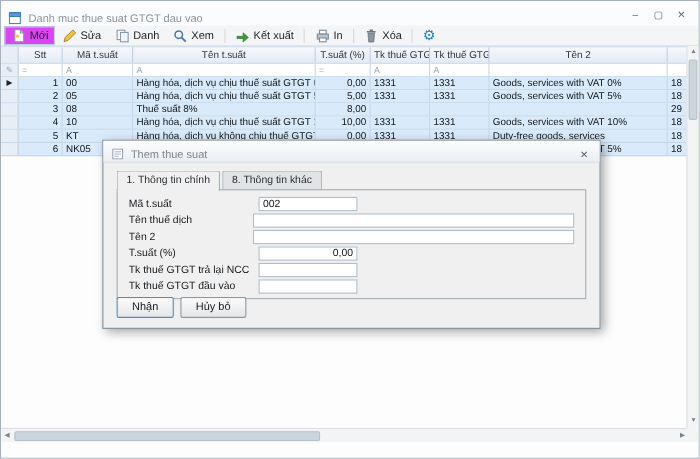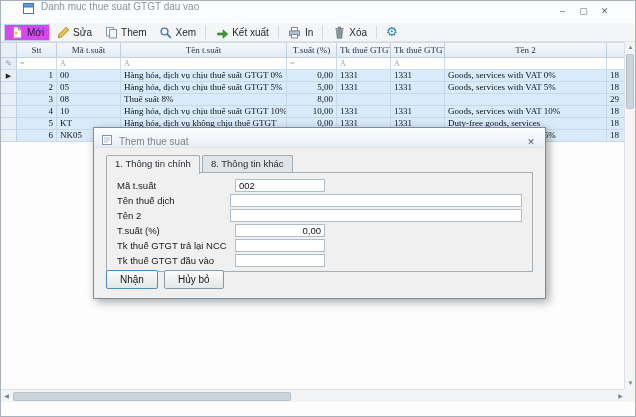--- a/index.html
+++ b/index.html
@@ -4,40 +4,40 @@
 <style>
   * { margin:0; padding:0; box-sizing:border-box; }
   html,body { width:636px; height:417px; }
   body { font-family:"Liberation Sans","DejaVu Sans",sans-serif; background:#e8e8e8; overflow:hidden; }
 
   .window { position:absolute; left:0; top:0; width:636px; height:417px;
             background:#fff; border:1px solid #a8b2bc; overflow:hidden; }
 
   
   .titlebar { position:absolute; left:0; top:0; right:0; height:22px; background:#fbfcfd;
-              display:flex; align-items:flex-start; padding:0 20px; }
+              display:flex; align-items:flex-end; padding:0 5px; }
   .title-text { color:#8b949c; font-size:10px; margin-left:6px; flex:1;
                 white-space:nowrap; overflow:hidden; }
   .win-controls { display:flex; }
   .wc { width:21px; text-align:center; color:#5f666d; font-size:9px; line-height:20px; cursor:default; }
 
   
   .toolbar { position:absolute; left:0; top:22px; right:0; height:19px; background:#f4f5f6;
              border-bottom:1px solid #e0e3e6; display:flex; align-items:center; padding:0 3px; }
   .tbtn { display:inline-flex; align-items:center; gap:3px; padding:0 5px; height:17px;
           font-size:10px; color:#1d2126; background:transparent; border:1px solid transparent;
           font-family:inherit; white-space:nowrap; }
   .tbtn.hl { border-color:#bcd0e4; background:#d946ef; }
   .tsep { width:1px; height:13px; background:#d6d9dc; margin:0 3px; }
   .ticon { display:inline-flex; width:14px; height:14px; align-items:center; justify-content:center; }
   .gear { color:#1f86b5; font-size:13px; line-height:14px; }
 
   
   .grid { position:absolute; left:0; top:41px; right:0; bottom:0; background:#fdfdfd; }
-  .ghead,.gfilter,.grow { display:flex; width:625px;font-family:Liberation Serif, serif; }
+  .ghead,.gfilter,.grow { display:flex; width:625px; }
   .gc { border-right:1px solid #c9d8e8; overflow:hidden; white-space:nowrap; padding:0 3px; }
   .ghead { height:16px; background:linear-gradient(var(--hdr-top,#f5f8fc),var(--hdr-bot,#e4ebf5));
            border-top:1px solid #cdd9e6; border-bottom:1px solid #bfcfdf; }
   .ghead .gc { line-height:14px; font-size:9px; color:#2a3642; text-align:center;
                border-right:1px solid #c0cfe0; }
   .gfilter { height:12px; background:#fff; border-bottom:1px solid #d2deec; }
   .gfilter .gc { line-height:11px; font-size:8px; color:#98a2ac; }
   .grow { height:12px; background:var(--row-bg,#d9eafa); border-bottom:1px solid var(--grid-line,#c6d8ea); }
   .grow .gc { line-height:11px; font-size:9px; color:#10151a; }
   .num { text-align:right; }
@@ -128,21 +128,21 @@
       </span>
       <span>Sửa</span>
     </button>
     <button class="tbtn">
       <span class="ticon">
         <svg width="13" height="13">
             <rect x="1.5" y="1.5" width="7" height="8.5" fill="#fff" stroke="#8a97a8"></rect>
             <rect x="4.5" y="3.5" width="7" height="8.5" fill="#eef4fb" stroke="#8a97a8"></rect>
           </svg>
       </span>
-      <span>Them</span>
+      <span>Danh</span>
     </button>
     <button class="tbtn">
       <span class="ticon">
         <svg width="13" height="13">
             <circle cx="5.5" cy="5.5" r="3.4" fill="none" stroke="#4a78b0" stroke-width="1.4"></circle>
             <line x1="8.2" y1="8.2" x2="11.8" y2="11.8" stroke="#4a78b0" stroke-width="1.8"></line>
           </svg>
       </span>
       <span>Xem</span>
     </button>

